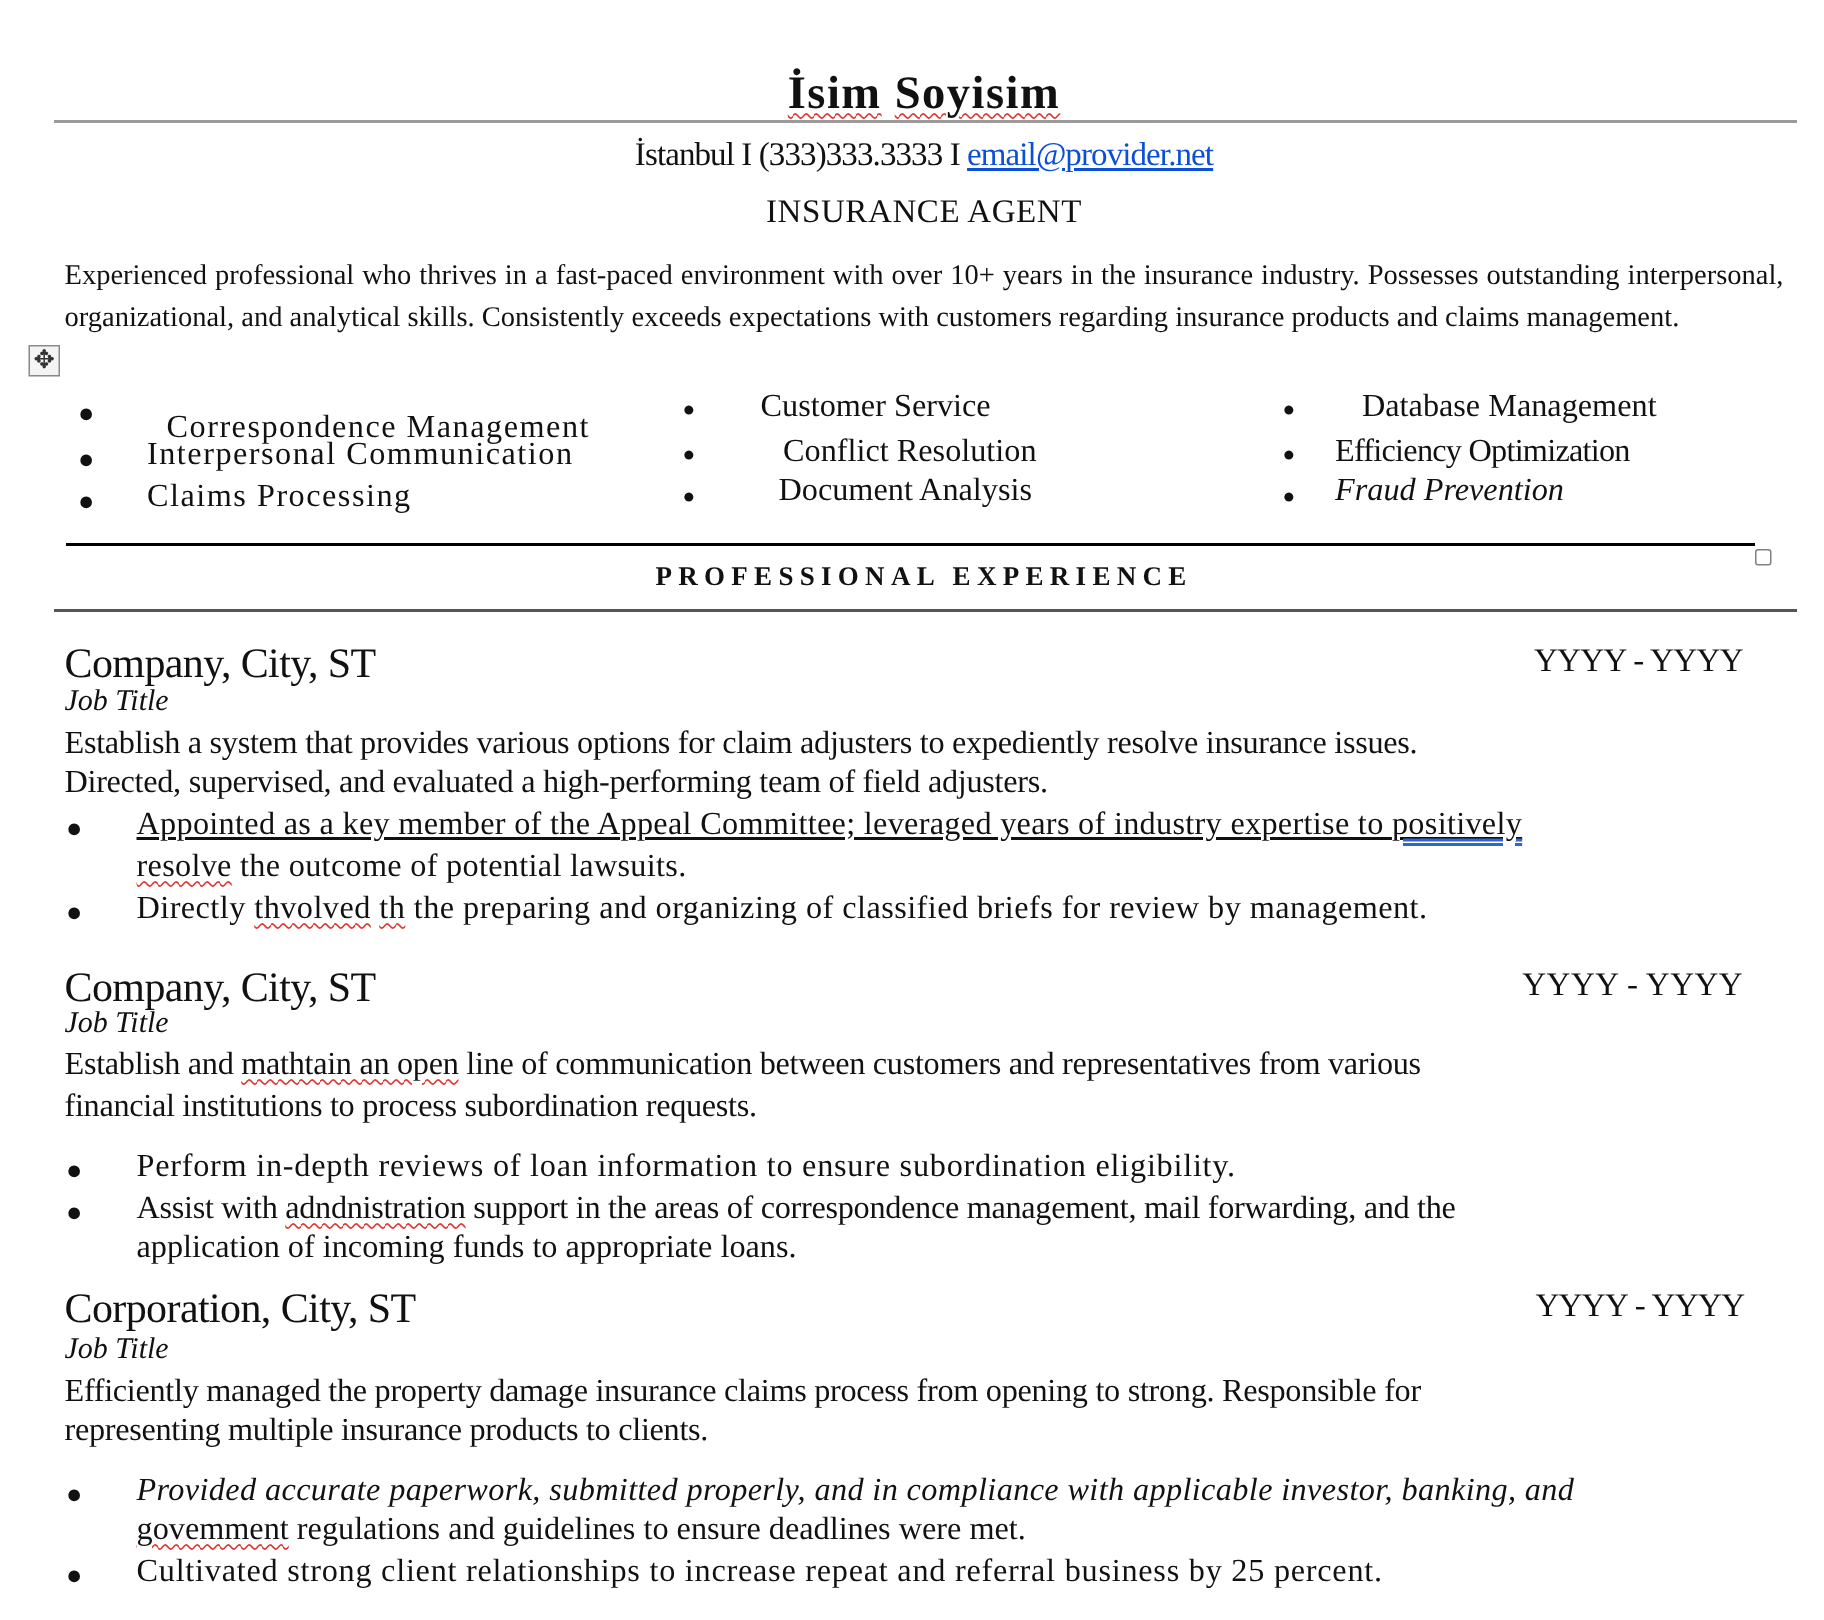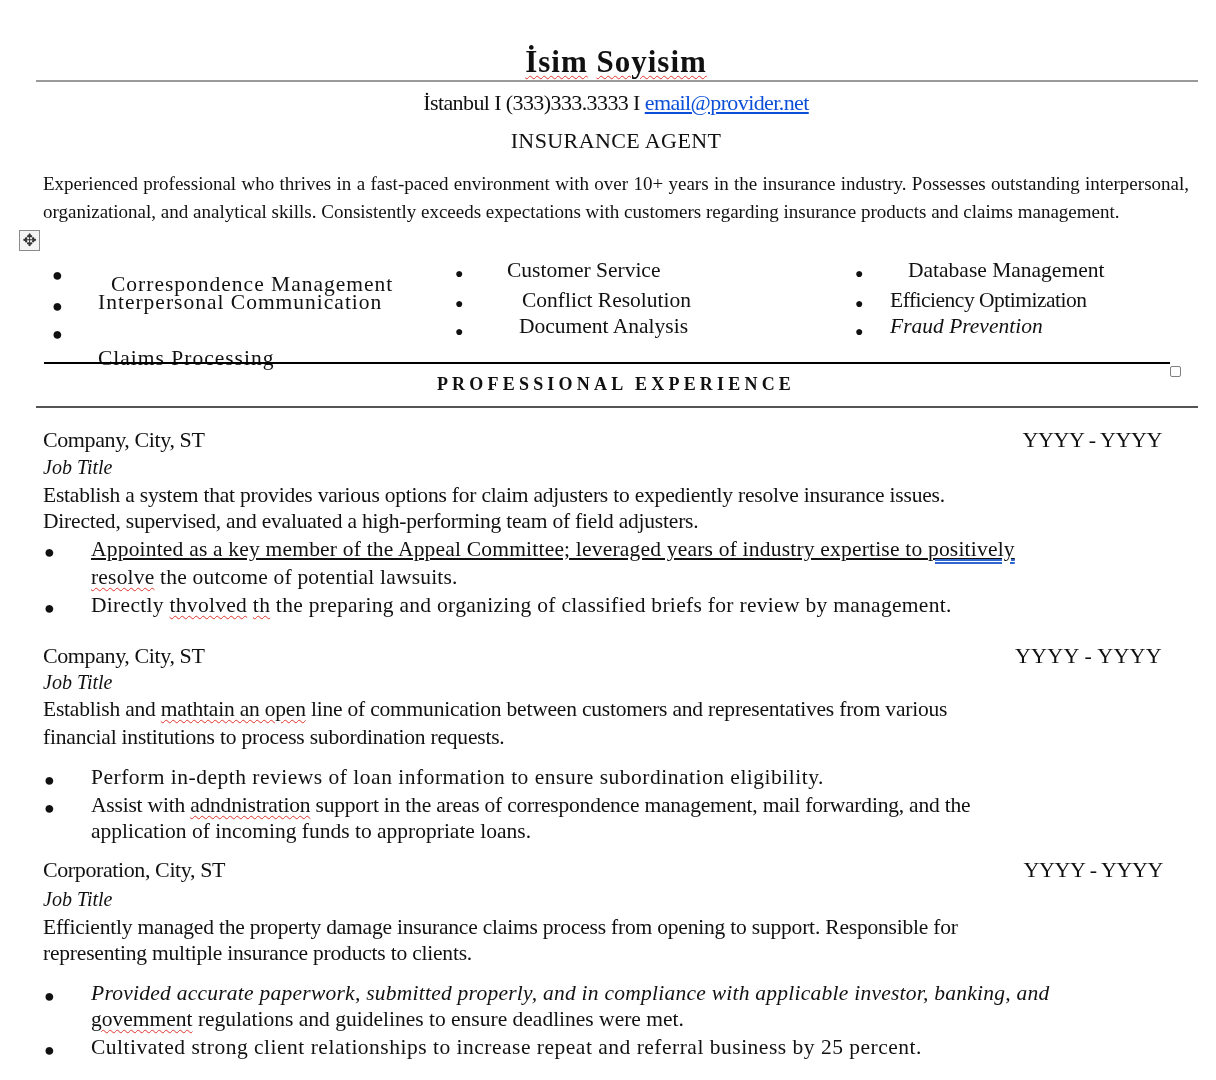--- a/index.html
+++ b/index.html
@@ -49,21 +49,21 @@
     left: 1170px; top: 366px; width: 11px; height: 11px; border: 1px solid #808080;
     border-radius: 2px; background: #fff; box-sizing: border-box;
   }
   #section-title {
     left: 0; width: 1232px; top: 374px; text-align: center;
     font-size: 18px; font-weight: bold; letter-spacing: 4.2px;
   }
   #rule-bottom { left: 36px; width: 1162px; top: 406px; height: 2px; background: #555; }
 
   
-  .company { font-size: 22px; letter-spacing: -0.4px; }
+  .company { font-size: 28px; letter-spacing: -0.4px; }
   .dates { font-size: 22px; letter-spacing: -0.4px; text-align: right; }
   .jobtitle { font-size: 20px; font-style: italic; }
   .desc { font-size: 21.5px; letter-spacing: -0.2px; }
   .bul { font-size: 21.5px; }
   .wide { letter-spacing: 0.5px; }
 </style>
 </head>
 <body>
 
 <div class="abs" id="name">
@@ -78,21 +78,21 @@
 
 <div id="summary">Experienced professional who thrives in a fast-paced environment with over 10+ years in the insurance industry. Possesses outstanding interpersonal, organizational, and analytical skills. Consistently exceeds expectations with customers regarding insurance products and claims management.</div>
 <div id="move-handle">✥</div>
 
 <div>
   <span class="bullet" style="left:52px;top:265px;">●</span>
   <span class="skill c1" style="left:111px;top:260px;margin-top:12px;">Correspondence Management</span>
   <span class="bullet" style="left:52px;top:296px;">●</span>
   <span class="skill c1" style="left:98px;top:290px;">Interpersonal Communication</span>
   <span class="bullet" style="left:52px;top:324px;">●</span>
-  <span class="skill c1" style="left:98px;top:318px;margin-top:28px;">Claims Processing</span>
+  <span class="skill c1" style="left:98px;top:318px;">Claims Processing</span>
 
   <span class="bullet" style="left:455px;top:266px;font-size:14px;">●</span>
   <span class="skill" style="left:507px;top:258px;">Customer Service</span>
   <span class="bullet" style="left:455px;top:296px;font-size:14px;">●</span>
   <span class="skill" style="left:522px;top:288px;">Conflict Resolution</span>
   <span class="bullet" style="left:455px;top:324px;font-size:14px;">●</span>
   <span class="skill" style="left:519px;top:314px;">Document Analysis</span>
 
   <span class="bullet" style="left:855px;top:266px;font-size:14px;">●</span>
   <span class="skill" style="left:908px;top:258px;">Database Management</span>
@@ -144,21 +144,21 @@
   <span class="abs bul" style="left:91px;top:793px;letter-spacing:-0.2px;">
     <span>Assist with </span><span class="squiggle-red">adndnistration</span><span> support in the areas of correspondence management, mail forwarding, and the</span>
   </span>
   <span class="abs bul" style="left:91px;top:819px;">application of incoming funds to appropriate loans.</span>
 </div>
 
 <div>
   <span class="abs company" style="left:43px;top:857px;">Corporation, City, ST</span>
   <span class="abs dates" style="left:960px;width:203px;top:857px;">YYYY - YYYY</span>
   <span class="abs jobtitle" style="left:43px;top:888px;">Job Title</span>
-  <span class="abs desc" style="left:43px;top:915px;">Efficiently managed the property damage insurance claims process from opening to support. Responsible for</span>
+  <span class="abs desc" style="left:43px;top:915px;">Efficiently managed the property damage insurance claims process from opening to strong. Responsible for</span>
   <span class="abs desc" style="left:43px;top:941px;">representing multiple insurance products to clients.</span>
 
   <span class="abs bullet" style="left:44px;top:986px;">●</span>
   <span class="abs bul" style="left:91px;top:981px;letter-spacing:0.25px;font-style:italic;">Provided accurate paperwork, submitted properly, and in compliance with applicable investor, banking, and</span>
   <span class="abs bul" style="left:91px;top:1007px;">
     <span class="squiggle-red">govemment</span><span> regulations and guidelines to ensure deadlines were met.</span>
   </span>
 
   <span class="abs bullet" style="left:44px;top:1040px;">●</span>
   <span class="abs bul wide" style="left:91px;top:1035px;">Cultivated strong client relationships to increase repeat and referral business by 25 percent.</span>

